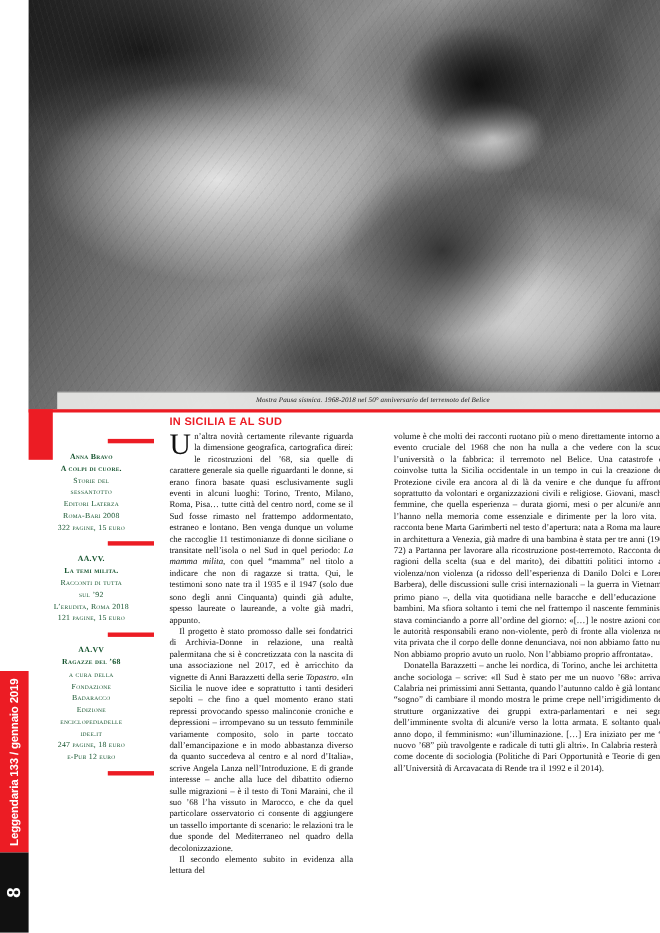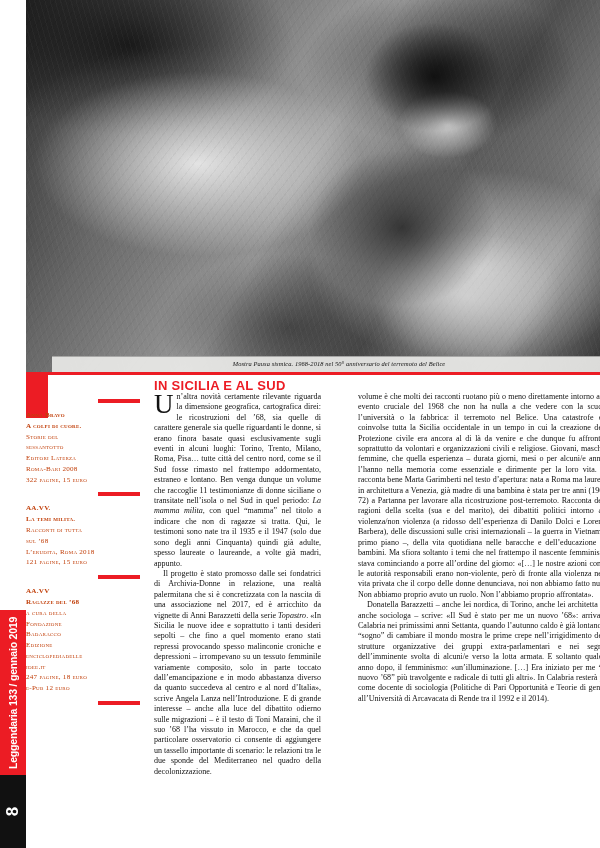--- a/index.html
+++ b/index.html
@@ -108,24 +108,24 @@
   }
 
   
   #content{
     position:absolute;left:26px;top:378px;width:574px;height:470px;
   }
 
   
   #booklist{
     position:absolute;left:0px;top:14px;width:120px;
-    text-align:left;
+    text-align:center;
     padding-right:6px;box-sizing:border-box;
     font-family:"Liberation Serif", serif;
-    color:#c2410c;
+    color:#14532d;
   }
   .bookrec{margin-bottom:0;}
   .rec-rule{
     width:42px;height:4px;background:#ec1c24;
     margin:7px 0 7px auto;
   }
   .bl{
     display:block;
     font-variant:small-caps;
     font-size:7.1px;
@@ -133,21 +133,21 @@
     letter-spacing:0.25px;
     white-space:nowrap;
   }
   .bl.b{font-weight:bold;}
 
   
   #kicker{
     position:absolute;left:128px;top:0px;
     font-family:"Liberation Sans", sans-serif;
     font-weight:bold;
-    font-size:13px;
+    font-size:10px;
     letter-spacing:0.3px;
     color:#ec1c24;
   }
 
   
   .col{
     position:absolute;top:14px;
     font-size:8.05px;
     line-height:1.295;
     text-align:justify;
@@ -207,21 +207,21 @@
         <span class="bl">sessantotto</span>
         <span class="bl">Editori Laterza</span>
         <span class="bl">Roma-Bari 2008</span>
         <span class="bl">322 pagine, 15 euro</span>
       </div>
       <div class="rec-rule"></div>
       <div class="bookrec">
         <span class="bl b">AA.VV.</span>
         <span class="bl b">La temi milita.</span>
         <span class="bl">Racconti di tutta</span>
-        <span class="bl">sul ’68</span>
+        <span class="bl">sul ’92</span>
         <span class="bl">L’erudita, Roma 2018</span>
         <span class="bl">121 pagine, 15 euro</span>
       </div>
       <div class="rec-rule"></div>
       <div class="bookrec">
         <span class="bl b">AA.VV</span>
         <span class="bl b">Ragazze del ’68</span>
         <span class="bl">a cura della</span>
         <span class="bl">Fondazione</span>
         <span class="bl">Badaracco</span>
@@ -234,20 +234,21 @@
       <div class="rec-rule"></div>
     </div>
 
   <div class="col" id="col1">
     <p class="first">
       <span id="dropcap">U</span><span>n’altra novità certamente rilevante riguarda la dimensione geografica, cartografica direi: le ricostruzioni del ’68, sia quelle di carattere generale sia quelle riguardanti le donne, si erano finora basate quasi esclusivamente sugli eventi in alcuni luoghi: Torino, Trento, Milano, Roma, Pisa… tutte città del centro nord, come se il Sud fosse rimasto nel frattempo addormentato, estraneo e lontano. Ben venga dunque un volume che raccoglie 11 testimonianze di donne siciliane o transitate nell’isola o nel Sud in quel periodo: </span><i>La mamma milita</i><span>, con quel “mamma” nel titolo a indicare che non di ragazze si tratta. Qui, le testimoni sono nate tra il 1935 e il 1947 (solo due sono degli anni Cinquanta) quindi già adulte, spesso laureate o laureande, a volte già madri, appunto.</span>
     </p>
     <p>
       <span>Il progetto è stato promosso dalle sei fondatrici di Archivia-Donne in relazione, una realtà palermitana che si è concretizzata con la nascita di una associazione nel 2017, ed è arricchito da vignette di Anni Barazzetti della serie </span><i>Topastro</i><span>. «In Sicilia le nuove idee e soprattutto i tanti desideri sepolti – che fino a quel momento erano stati repressi provocando spesso malinconie croniche e depressioni – irrompevano su un tessuto femminile variamente composito, solo in parte toccato dall’emancipazione e in modo abbastanza diverso da quanto succedeva al centro e al nord d’Italia», scrive Angela Lanza nell’Introduzione. E di grande interesse – anche alla luce del dibattito odierno sulle migrazioni – è il testo di Toni Maraini, che il suo ’68 l’ha vissuto in Marocco, e che da quel particolare osservatorio ci consente di aggiungere un tassello importante di scenario: le relazioni tra le due sponde del Mediterraneo nel quadro della decolonizzazione.</span>
     </p>
+    <p><span>Il secondo elemento subito in evidenza alla lettura del</span></p>
   </div>
 
   <div class="col" id="col2">
     <p class="first nof"><span>volume è che molti dei racconti ruotano più o meno direttamente intorno a un evento cruciale del 1968 che non ha nulla a che vedere con la scuola, l’università o la fabbrica: il terremoto nel Belice. Una catastrofe che coinvolse tutta la Sicilia occidentale in un tempo in cui la creazione della Protezione civile era ancora al di là da venire e che dunque fu affrontata soprattutto da volontari e organizzazioni civili e religiose. Giovani, maschi e femmine, che quella esperienza – durata giorni, mesi o per alcuni/e anni – l’hanno nella memoria come essenziale e dirimente per la loro vita. Lo racconta bene Marta Garimberti nel testo d’apertura: nata a Roma ma laureata in architettura a Venezia, già madre di una bambina è stata per tre anni (1969-72) a Partanna per lavorare alla ricostruzione post-terremoto. Racconta delle ragioni della scelta (sua e del marito), dei dibattiti politici intorno alla violenza/non violenza (a ridosso dell’esperienza di Danilo Dolci e Lorenzo Barbera), delle discussioni sulle crisi internazionali – la guerra in Vietnam in primo piano –, della vita quotidiana nelle baracche e dell’educazione dei bambini. Ma sfiora soltanto i temi che nel frattempo il nascente femminismo stava cominciando a porre all’ordine del giorno: «[…] le nostre azioni contro le autorità responsabili erano non-violente, però di fronte alla violenza nella vita privata che il corpo delle donne denunciava, noi non abbiamo fatto nulla. Non abbiamo proprio avuto un ruolo. Non l’abbiamo proprio affrontata».</span></p>
     <p><span>Donatella Barazzetti – anche lei nordica, di Torino, anche lei architetta ma anche sociologa – scrive: «Il Sud è stato per me un nuovo ’68»: arriva in Calabria nei primissimi anni Settanta, quando l’autunno caldo è già lontano, il “sogno” di cambiare il mondo mostra le prime crepe nell’irrigidimento delle strutture organizzative dei gruppi extra-parlamentari e nei segnali dell’imminente svolta di alcuni/e verso la lotta armata. E soltanto qualche anno dopo, il femminismo: «un’illuminazione. […] Era iniziato per me “un nuovo ’68” più travolgente e radicale di tutti gli altri». In Calabria resterà poi come docente di sociologia (Politiche di Pari Opportunità e Teorie di genere all’Università di Arcavacata di Rende tra il 1992 e il 2014).</span></p>
   </div>
 
 </div>
 
 </body></html>

